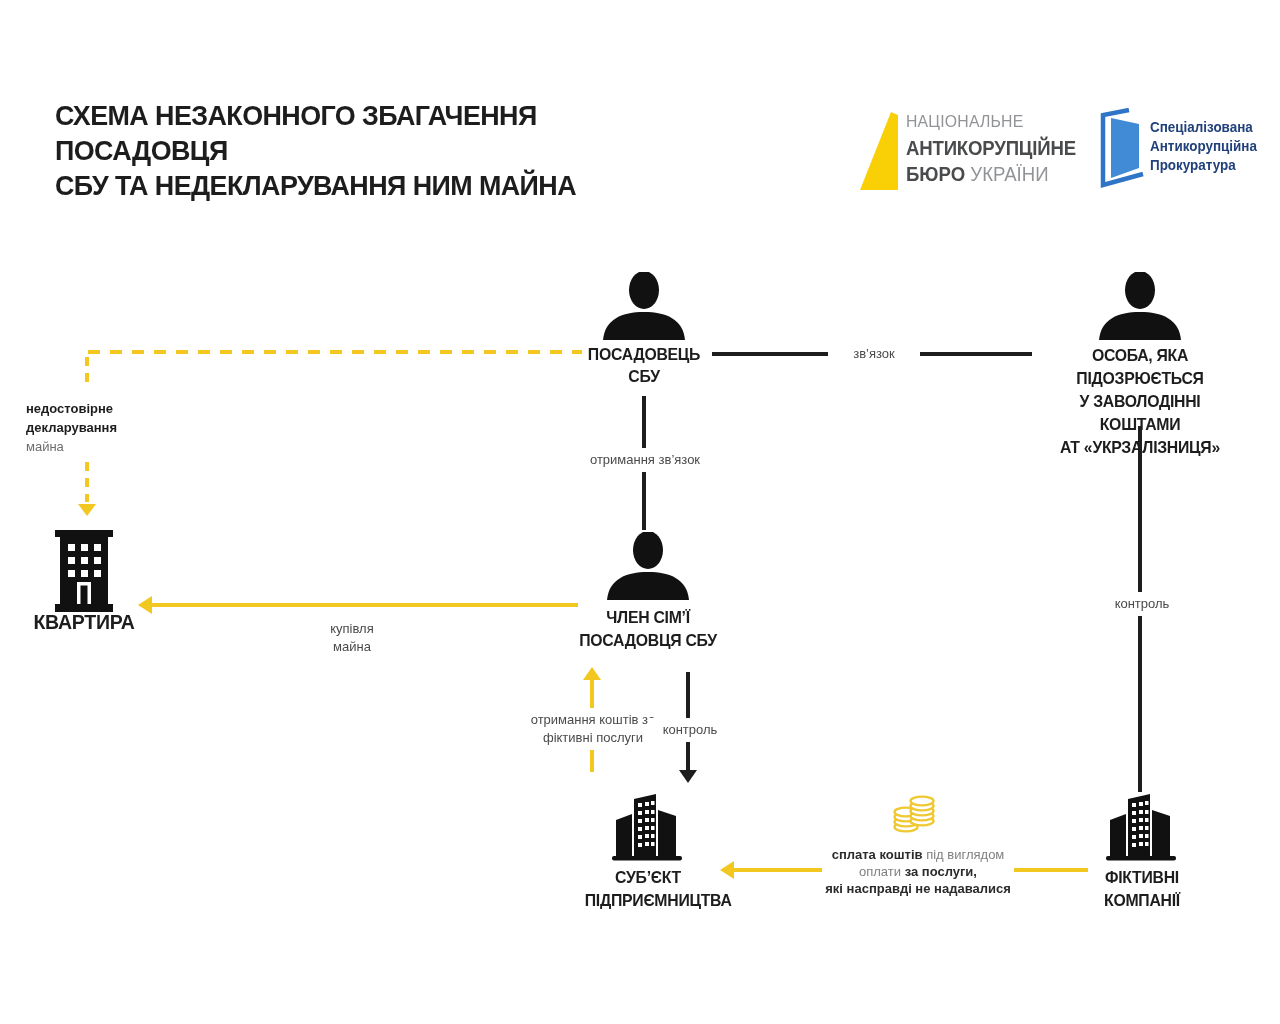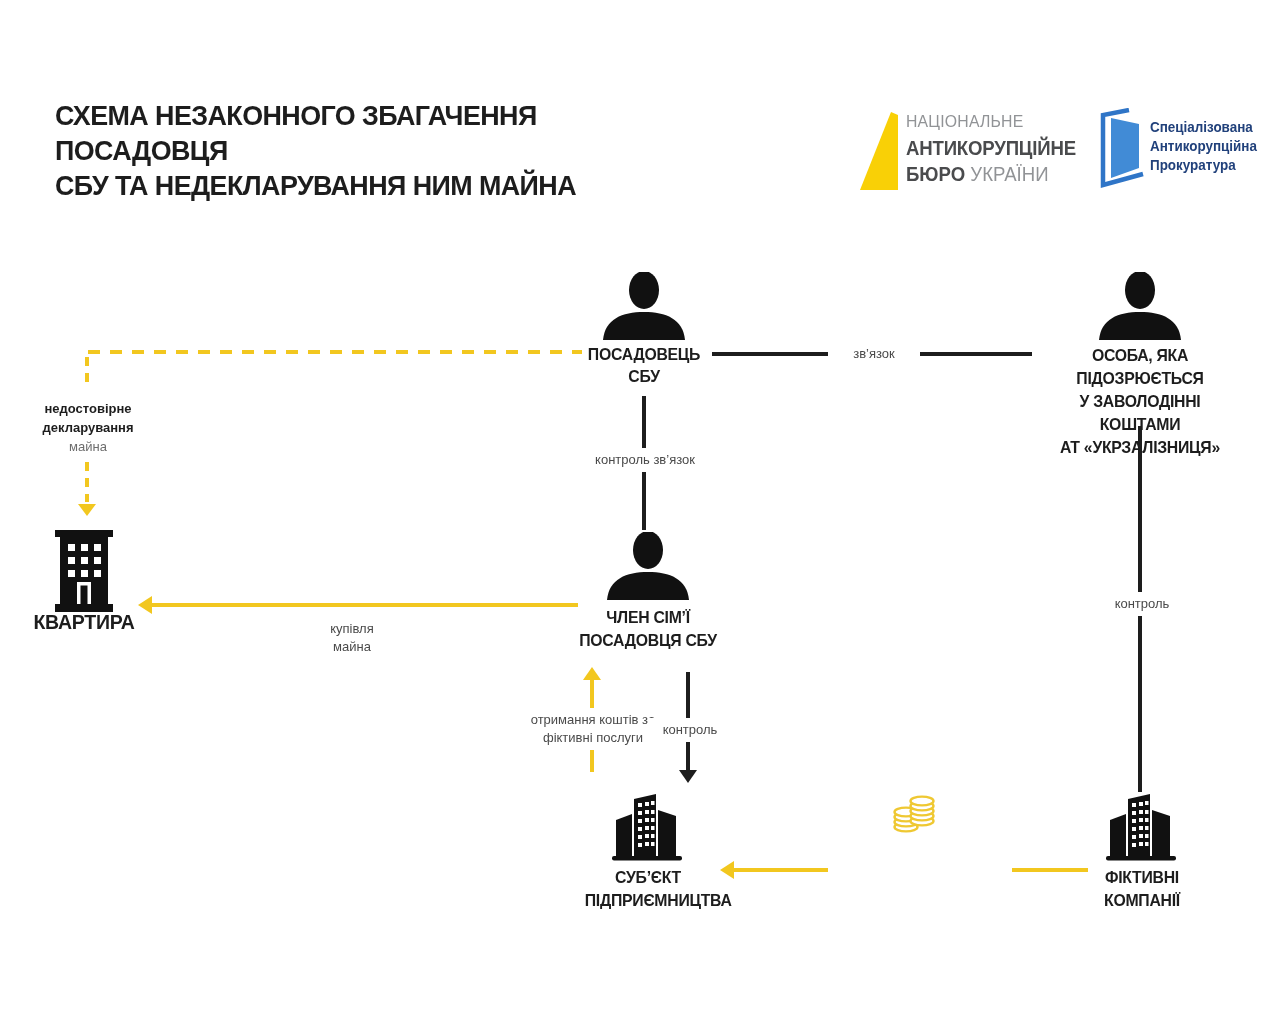--- a/index.html
+++ b/index.html
@@ -182,25 +182,25 @@
         <rect x="41" y="48" width="3.5" height="4"></rect>
     </g>
   </svg>
   <div class="abs node-label" style="left:1086px; top:866px; width:112px; font-size:17px; line-height:23px;">ФІКТИВНІ
 КОМПАНІЇ</div>
 
   <div class="abs hline" style="left:712px; top:352px; width:320px;"></div>
   <div class="abs edge-label" style="left:828px; top:342px; width:88px;">зв’язок</div>
 
   <div class="abs vline" style="left:642px; top:396px; height:134px;"></div>
-  <div class="abs edge-label" style="left:576px; top:448px; width:134px;">контроль зв’язок</div>
+  <div class="abs edge-label" style="left:576px; top:448px; width:134px;">отримання зв’язок</div>
 
   <div class="abs dash-h" style="left:88px; top:350px; width:494px;"></div>
   <div class="abs dash-v" style="left:85px; top:357px; height:32px;"></div>
-  <div class="abs" style="left:26px; top:399px; width:124px; text-align:center;">
+  <div class="abs" style="left:26px; top:399px; width:124px; text-align:left;">
     <div class="decl-bold pre">недостовірне
 декларування</div>
     <div class="decl-reg">майна</div>
   </div>
   <div class="abs dash-v" style="left:85px; top:462px; height:40px;"></div>
   <div class="abs arr arr-down-y" style="left:78px; top:504px;"></div>
 
   <div class="abs hline-y" style="left:152px; top:603px; width:426px;"></div>
   <div class="abs arr arr-left-y" style="left:138px; top:596px;"></div>
   <div class="abs edge-label" style="left:303px; top:617px; width:94px;">купівля
@@ -229,14 +229,19 @@
       <ellipse cx="16" cy="27" rx="11.5" ry="4.4"></ellipse>
       <ellipse cx="16" cy="22" rx="11.5" ry="4.4"></ellipse>
       <ellipse cx="32" cy="31" rx="11.5" ry="4.4"></ellipse>
       <ellipse cx="32" cy="26" rx="11.5" ry="4.4"></ellipse>
       <ellipse cx="32" cy="21" rx="11.5" ry="4.4"></ellipse>
       <ellipse cx="32" cy="16" rx="11.5" ry="4.4"></ellipse>
       <ellipse cx="32" cy="11" rx="11.5" ry="4.4"></ellipse>
     </g>
   </svg>
 
+  <div class="abs" style="left:822px; top:844px; width:192px; background:#ffffff; text-align:center; font-size:13px; line-height:17px; padding:2px 0;">
+    <div><span class="pay-b">сплата коштів</span><span class="pay-r"> під виглядом</span></div>
+    <div><span class="pay-r">оплати </span><span class="pay-b">за послуги,</span></div>
+    <div><span class="pay-b">які насправді не надавалися</span></div>
+  </div>
 
 </div>
 
 </body></html>

